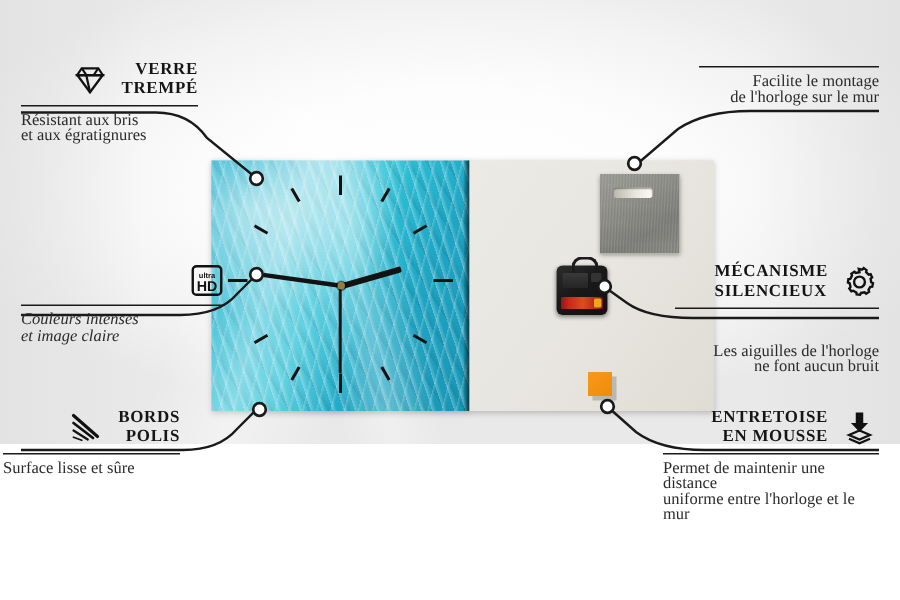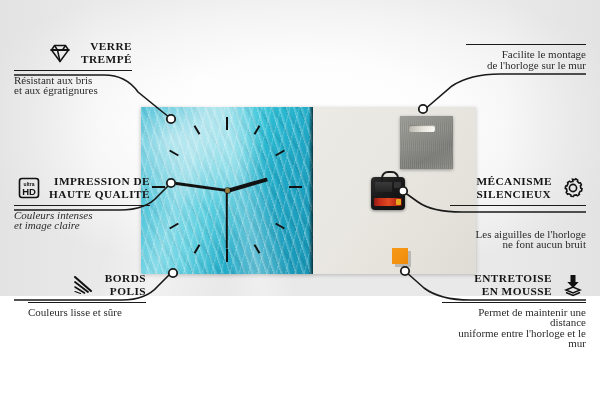--- a/index.html
+++ b/index.html
@@ -188,45 +188,43 @@
 
   <div class="callout co-left" style="left:14px;top:175px;width:136px;">
     <div class="head">
       <span class="ico" style="width:24px;height:24px;">
         <svg viewBox="0 0 24 24">
           <rect x="2.5" y="2.5" width="19" height="19" rx="2.5" fill="none" stroke="#111" stroke-width="1.6"></rect>
           <text x="12" y="10" font-family="Liberation Sans, sans-serif" font-size="5" font-weight="bold" fill="#111" text-anchor="middle">ultra</text>
           <text x="12" y="19" font-family="Liberation Sans, sans-serif" font-size="9.5" font-weight="bold" fill="#111" text-anchor="middle">HD</text>
         </svg>
       </span>
-      <span class="title">IMPRESSION DE
-HAUTE QUALITÉ</span>
     </div>
     <div class="rule"></div>
     <div class="sub" style="text-align:left;font-style:italic;">Couleurs intenses
 et image claire</div>
   </div>
 
-  <div class="callout co-left" style="left:28px;top:272px;width:118px;">
+  <div class="callout co-left" style="left:2px;top:272px;width:118px;">
     <div class="head">
       <span class="ico">
         <svg viewBox="0 0 26 24">
             <g stroke="#111" fill="none" stroke-linecap="round">
           <path d="M4,4 L20,18" stroke-width="2.1"></path>
           <path d="M4,9 L17,19" stroke-width="1.8"></path>
           <path d="M4,14 L13.5,20" stroke-width="1.5"></path>
           <path d="M4,18.5 L9.5,20.5" stroke-width="1.2"></path>
         </g>
           </svg>
       </span>
       <span class="title">BORDS
 POLIS</span>
     </div>
     <div class="rule"></div>
-    <div class="sub" style="text-align:left;">Couleurs lisse et sûre</div>
+    <div class="sub" style="text-align:left;">Surface lisse et sûre</div>
   </div>
 
   <div class="callout co-right" style="left:466px;top:40px;width:120px;">
     <div class="rule"></div>
     <div class="sub" style="text-align:right;">Facilite le montage
 de l'horloge sur le mur</div>
   </div>
 
   <div class="callout co-right" style="left:450px;top:175px;width:136px;">
     <div class="head" style="justify-content:flex-end;">
@@ -256,17 +254,17 @@
             <path d="M10.5,2 h5 v7 h3.2 l-5.7,6 -5.7,-6 h3.2 Z"></path>
           </g>
           <g fill="none" stroke="#111" stroke-width="1.5">
             <path d="M6,17 L13,14 L20,17 L13,20 Z"></path>
             <path d="M6,19.5 L13,22.5 L20,19.5"></path>
           </g>
         </svg>
       </span>
     </div>
     <div class="rule"></div>
-    <div class="sub" style="text-align:right;">Permet de maintenir une distance
+    <div class="sub" style="">Permet de maintenir une distance
 uniforme entre l'horloge et le mur</div>
   </div>
 
 </div>
 
 </body></html>

